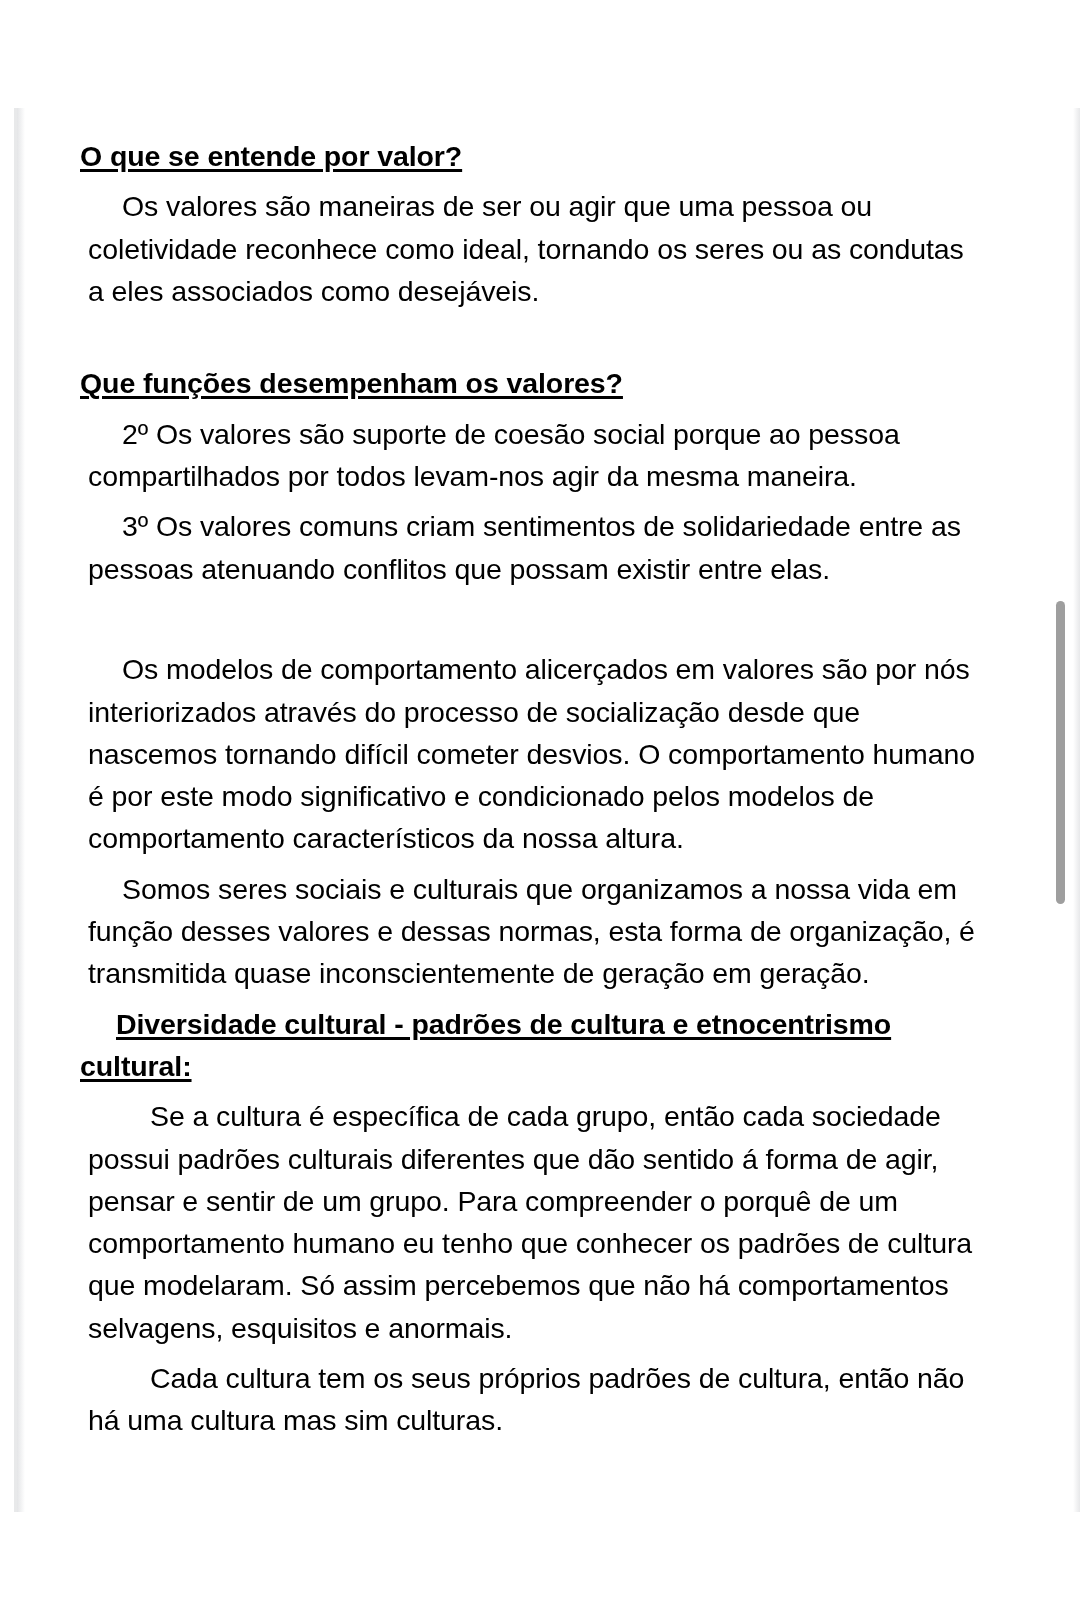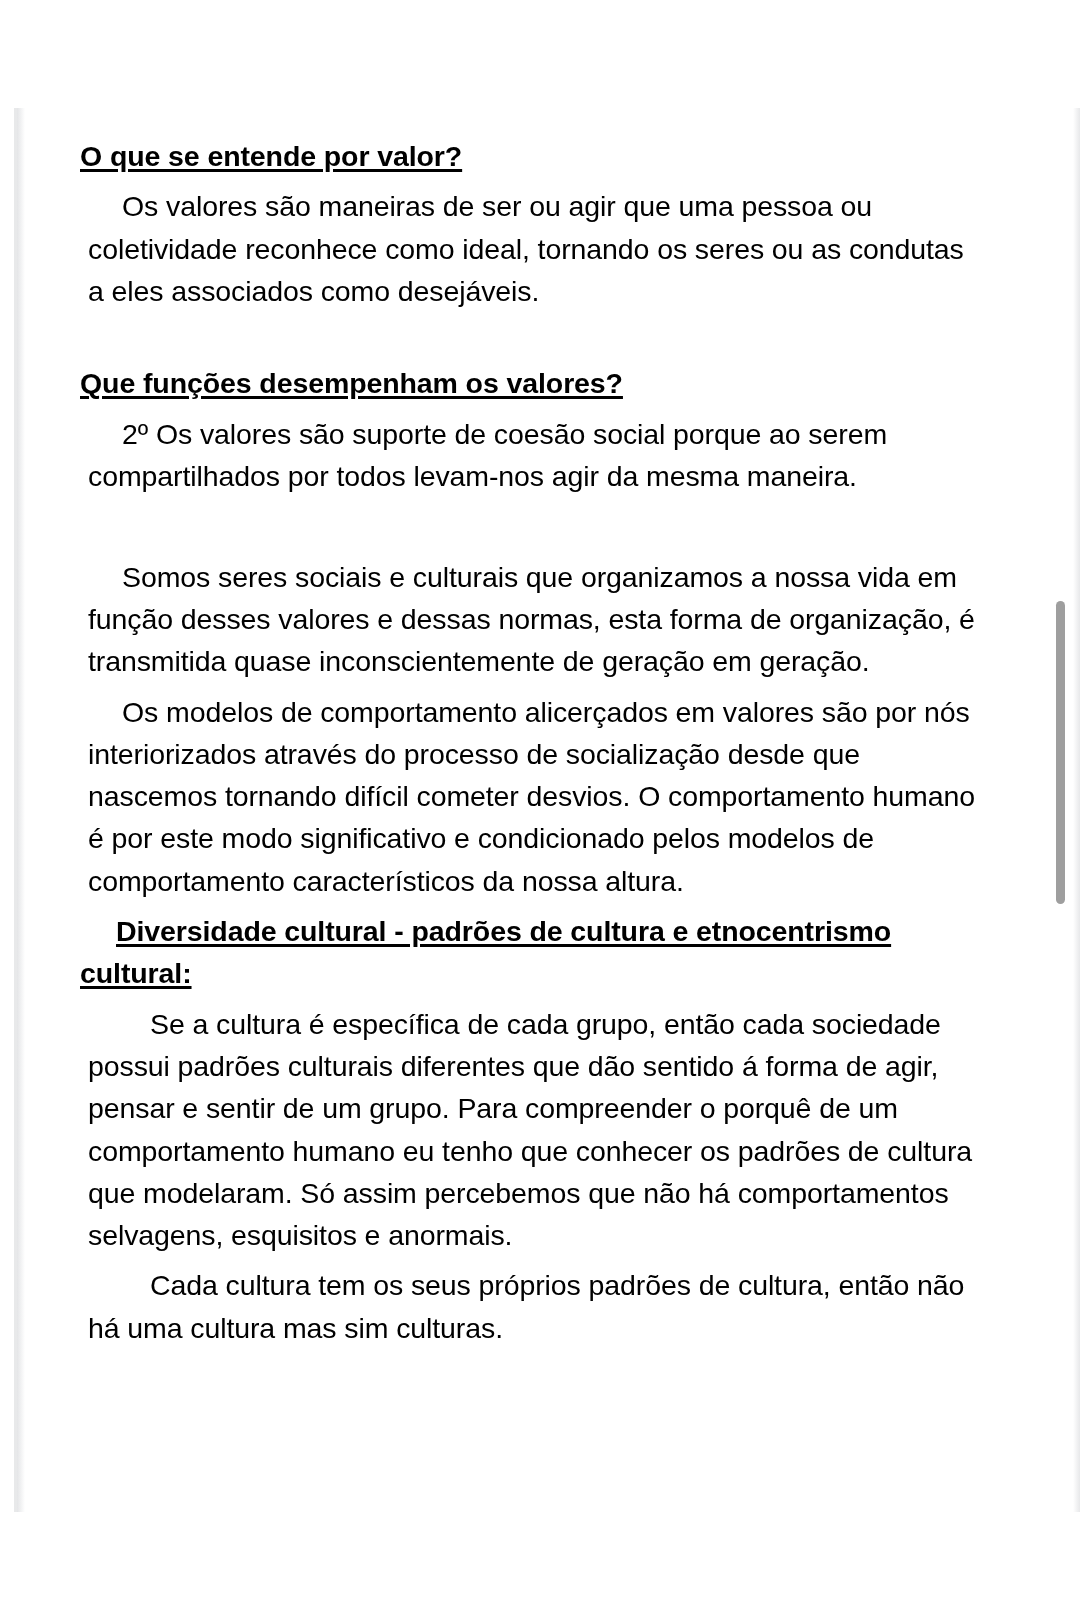--- a/index.html
+++ b/index.html
@@ -105,26 +105,27 @@
 <div id="page-surface">
 
   <div id="doc-text">
 
     <p class="heading">O que se entende por valor?</p>
     <p class="para">Os valores são maneiras de ser ou agir que uma pessoa ou coletividade reconhece como ideal, tornando os seres ou as condutas a eles associados como desejáveis.</p>
 
     <div class="spacer-line"></div>
 
     <p class="heading">Que funções desempenham os valores?</p>
-    <p class="para">2º Os valores são suporte de coesão social porque ao serem compartilhados por todos levam-nos agir da mesma maneira.</p>
+    <p class="para">2º Os valores são suporte de coesão social porque ao pessoa compartilhados por todos levam-nos agir da mesma maneira.</p>
+    <p class="para">3º Os valores comuns criam sentimentos de solidariedade entre as pessoas atenuando conflitos que possam existir entre elas.</p>
 
     <div class="spacer-line"></div>
 
+    <p class="para">Os modelos de comportamento alicerçados em valores são por nós interiorizados através do processo de socialização desde que nascemos tornando difícil cometer desvios. O comportamento humano é por este modo significativo e condicionado pelos modelos de comportamento característicos da nossa altura.</p>
     <p class="para">Somos seres sociais e culturais que organizamos a nossa vida em função desses valores e dessas normas, esta forma de organização, é transmitida quase inconscientemente de geração em geração.</p>
-    <p class="para">Os modelos de comportamento alicerçados em valores são por nós interiorizados através do processo de socialização desde que nascemos tornando difícil cometer desvios. O comportamento humano é por este modo significativo e condicionado pelos modelos de comportamento característicos da nossa altura.</p>
 
     <p class="heading indent-wide">Diversidade cultural - padrões de cultura e etnocentrismo cultural:</p>
     <p class="para indent-wide">Se a cultura é específica de cada grupo, então cada sociedade possui padrões culturais diferentes que dão sentido á forma de agir, pensar e sentir de um grupo. Para compreender o porquê de um comportamento humano eu tenho que conhecer os padrões de cultura que modelaram. Só assim percebemos que não há comportamentos selvagens, esquisitos e anormais.</p>
     <p class="para indent-wide">Cada cultura tem os seus próprios padrões de cultura, então não há uma cultura mas sim culturas.</p>
 
   </div>
 </div>
 
 <div id="scrollbar-track">
   <div id="scrollbar-thumb"></div>

